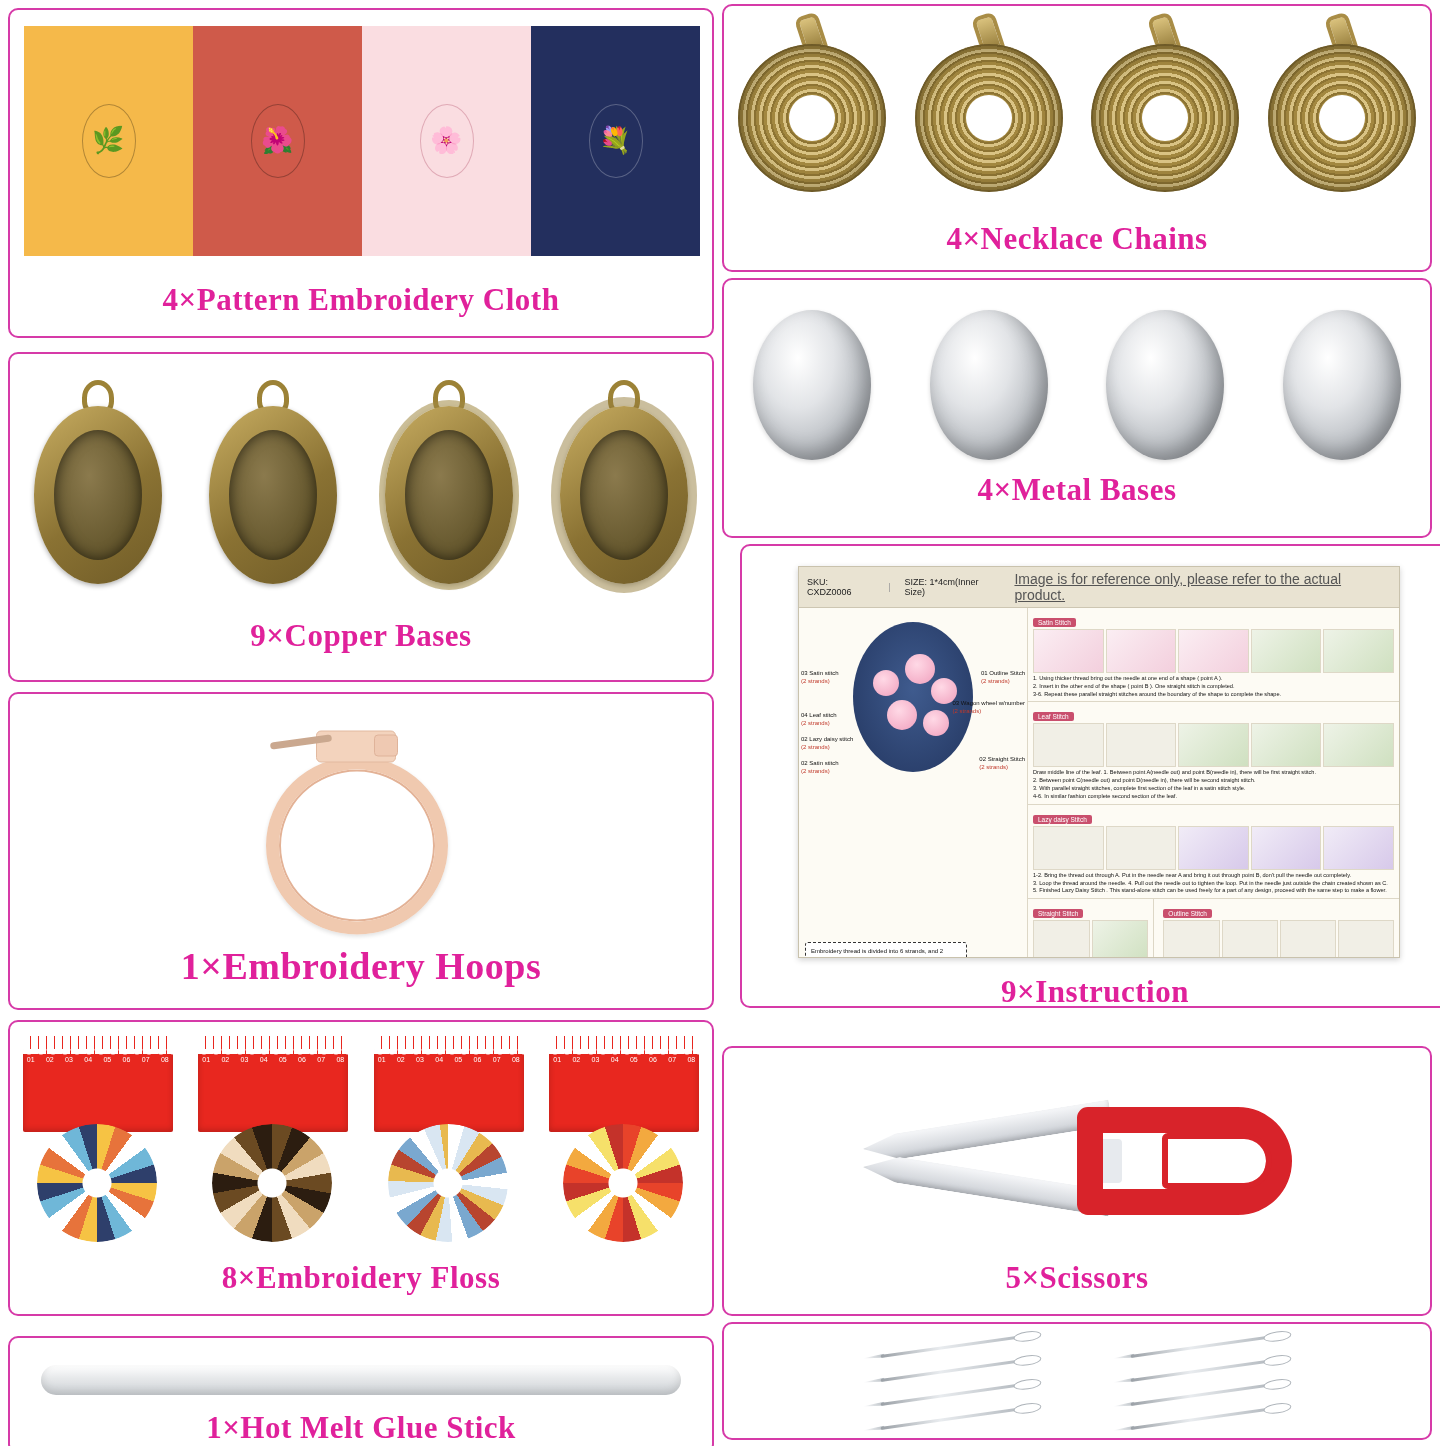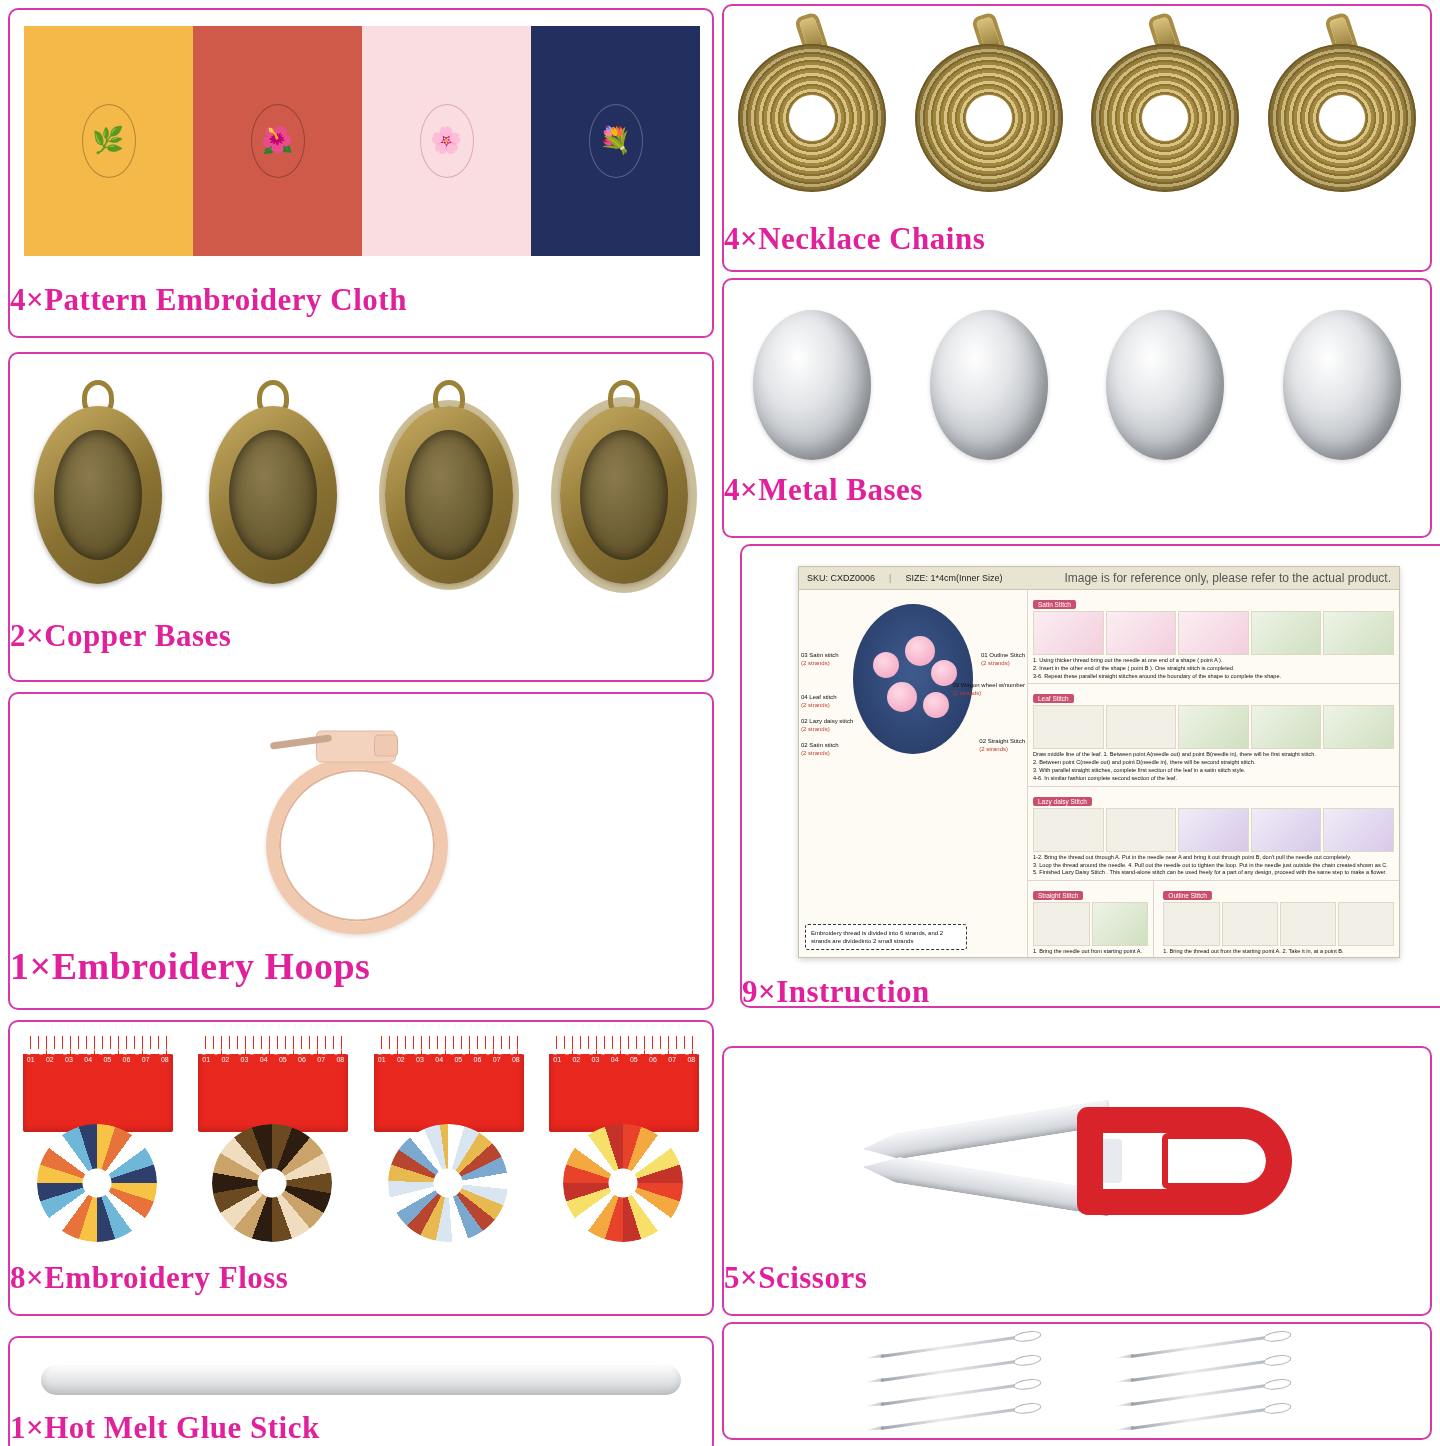--- a/index.html
+++ b/index.html
@@ -1,20 +1,20 @@
 <!DOCTYPE html>
 <html><head>
 <meta charset="utf-8">
 <style>
   html,body{margin:0;padding:0;background:#ffffff;}
   body{width:1440px;height:1446px;font-family:"Liberation Serif",serif;overflow:hidden;}
   .page{position:relative;width:1440px;height:1446px;}
 
   .panel{position:absolute;box-sizing:border-box;border:2px solid #d63aa8;border-radius:10px;background:#fff;overflow:hidden;}
-  .caption{position:absolute;left:0;right:0;text-align:left;color:#e0219b;font-weight:bold;letter-spacing:.5px;}
+  .caption{position:absolute;left:0;right:0;text-align:center;color:#e0219b;font-weight:bold;letter-spacing:.5px;}
 
   
   .cloth-strip{position:absolute;display:flex;}
   .cloth-cell{position:relative;flex:1 1 0;height:100%;}
   .oval-outline{position:absolute;left:50%;top:50%;transform:translate(-50%,-50%);width:52px;height:72px;border-radius:50%;border:1.5px solid rgba(0,0,0,.28);}
   .oval-outline.dark{border-color:rgba(255,255,255,.25);}
   .sprig{position:absolute;left:50%;top:50%;transform:translate(-50%,-50%);font-size:26px;line-height:1;}
 
   
   .chain-row{position:absolute;display:flex;justify-content:space-around;align-items:flex-start;width:100%;}
@@ -50,21 +50,21 @@
   .hoop-ring{position:absolute;left:10px;top:32px;width:182px;height:178px;border-radius:50%;border:13px solid #f0c9af;box-sizing:border-box;
     box-shadow:inset 0 0 0 2px #e3b296, 0 2px 4px rgba(0,0,0,.12);}
   .hoop-hw{position:absolute;left:60px;top:6px;width:78px;height:30px;background:#f3d3bd;border-radius:5px;border:1px solid #e2b99f;}
   .hoop-screw{position:absolute;left:14px;top:14px;width:62px;height:7px;background:#caa88f;border-radius:4px;transform:rotate(-8deg);}
   .hoop-nut{position:absolute;left:118px;top:10px;width:22px;height:20px;background:#efc9b2;border:1px solid #dfb39a;border-radius:4px;}
 
   
   .sheet{position:absolute;background:#fdfbf4;border:1px solid #c9c2ad;box-shadow:0 2px 6px rgba(0,0,0,.18);overflow:hidden;}
   .sheet-top{display:flex;align-items:center;gap:14px;background:#e9e3d2;border-bottom:1px solid #cdc6b2;padding:4px 8px;font-family:"Liberation Sans",sans-serif;font-size:9px;color:#222;}
   .sheet-top .sep{color:#999;}
-  .sheet-top .note{margin-left:auto;color:#555;font-size:12px;}
+  .sheet-top .note{margin-left:auto;color:#555;font-size:14px;text-decoration:underline;}
   .sheet-body{display:flex;height:calc(100% - 22px);}
   .sheet-left{width:38%;position:relative;padding:4px;box-sizing:border-box;}
   .sheet-right{width:62%;box-sizing:border-box;border-left:1px solid #ddd7c6;display:flex;flex-direction:column;}
   .motif{position:absolute;left:50%;top:14px;transform:translateX(-50%);width:120px;height:150px;border-radius:50%;
     background:radial-gradient(ellipse at 50% 45%, #3f5b8e, #2a3f6b 75%);}
   .motif .bloom{position:absolute;width:26px;height:26px;border-radius:50%;background:radial-gradient(circle at 40% 35%,#ffd9e6,#f0a0bd);}
   .lbl{position:absolute;font-family:"Liberation Sans",sans-serif;font-size:6px;color:#111;line-height:1.25;white-space:nowrap;}
   .lbl i{display:block;color:#c0392b;font-style:normal;}
   .dashbox{position:absolute;left:6px;bottom:8px;width:150px;border:1px dashed #333;border-radius:3px;padding:4px 5px;
     font-family:"Liberation Sans",sans-serif;font-size:6px;line-height:1.35;color:#111;background:#fff;}
@@ -198,21 +198,21 @@
             <div class="cavity"></div>
           </div>
       </div>
       <div class="copper">
         <div class="bail"></div>
         <div class="frame lacy2">
             <div class="cavity"></div>
           </div>
       </div>
     </div>
-    <div class="caption" style="top:264px;font-size:31px;">2×Copper Bases</div>
+    <div class="caption" style="top:264px;font-size:31px;">9×Copper Bases</div>
   </div>
 
   <div class="panel" style="left:8px;top:692px;width:706px;height:318px;">
     <div class="hoop-wrap" style="top:44%;">
       <div class="hoop-ring"></div>
       <div class="hoop-hw"></div>
       <div class="hoop-screw"></div>
       <div class="hoop-nut"></div>
     </div>
     <div class="caption" style="top:250px;font-size:38px;">1×Embroidery Hoops</div>

